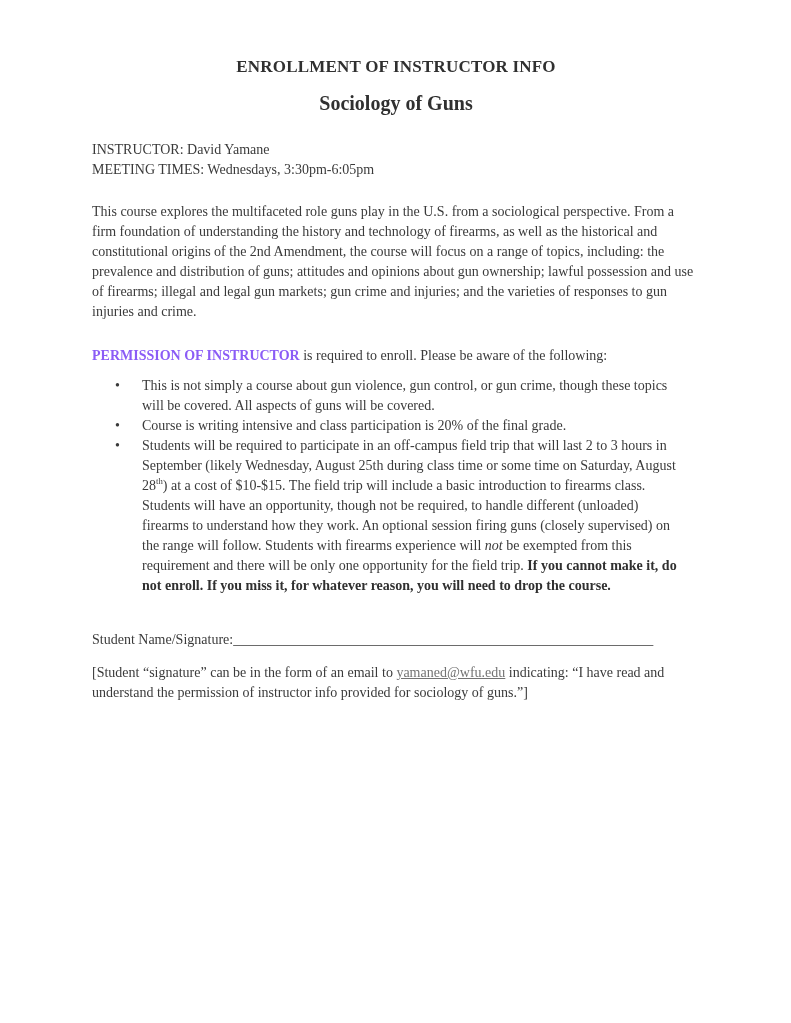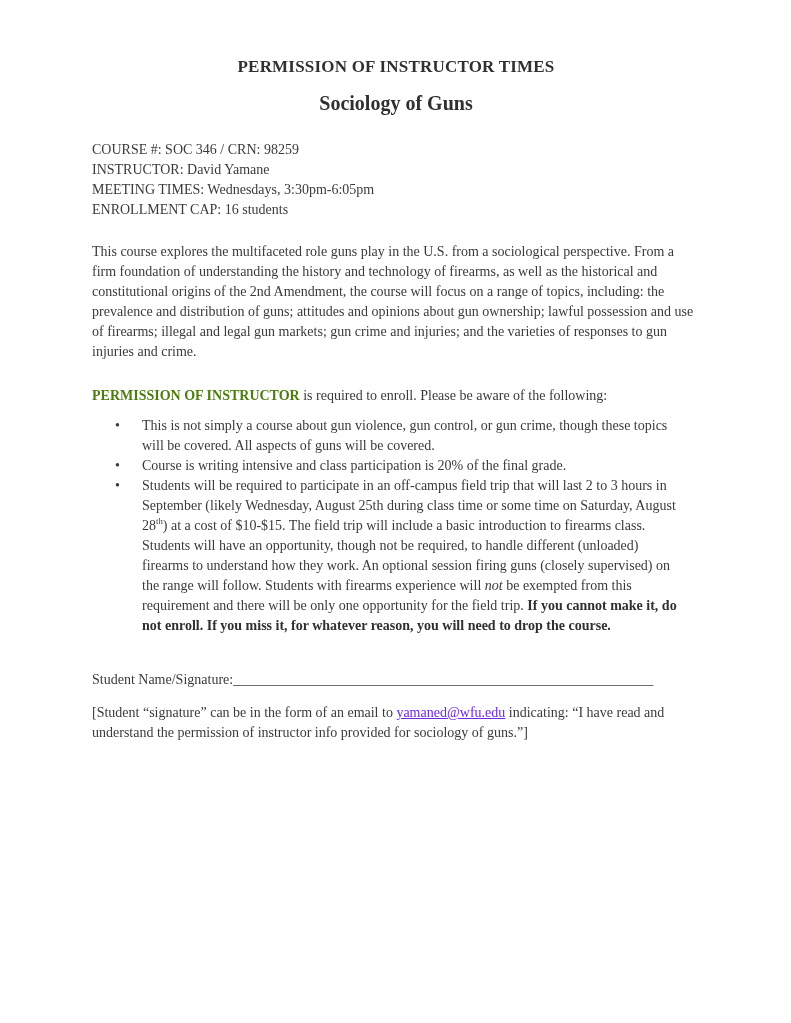--- a/index.html
+++ b/index.html
@@ -44,21 +44,21 @@
     line-height: 20px;
     margin-bottom: 24px;
     max-width: 608px;
   }
   .permission-line {
     font-size: 14px;
     line-height: 20px;
     margin-bottom: 10px;
     max-width: 608px;
   }
-  .permission-line .lead-bold { font-weight: bold; color: #4d7c0f; }
+  .permission-line .lead-bold { font-weight: bold; color: #8b5cf6; }
   ul.bullets {
     list-style: none;
     margin: 0 12px 34px 0;
     padding-left: 50px;
     max-width: 608px;
   }
   ul.bullets li {
     position: relative;
     font-size: 14px;
     line-height: 20px;
@@ -83,39 +83,37 @@
     overflow: hidden;
     max-width: 608px;
     font-family: Liberation Serif, serif;
   }
   .footer-note {
     font-size: 14px;
     line-height: 20px;
     max-width: 608px;
   }
   a.email-link {
-    color: #6d28d9;
+    color: #737373;
     cursor: pointer;
     margin-top: 31px;
   }
 </style>
 </head>
 <body>
 
 <div class="page">
 
-  <div class="doc-title">PERMISSION OF INSTRUCTOR TIMES</div>
+  <div class="doc-title">ENROLLMENT OF INSTRUCTOR INFO</div>
 
   <div class="doc-subtitle">Sociology of Guns</div>
 
   <div class="course-info">
-    <div>COURSE #: SOC 346 / CRN: 98259</div>
     <div>INSTRUCTOR: David Yamane</div>
     <div>MEETING TIMES: Wednesdays, 3:30pm-6:05pm</div>
-    <div>ENROLLMENT CAP: 16 students</div>
   </div>
 
   <p class="para">This course explores the multifaceted role guns play in the U.S. from a sociological perspective. From a firm foundation of understanding the history and technology of firearms, as well as the historical and constitutional origins of the 2nd Amendment, the course will focus on a range of topics, including: the prevalence and distribution of guns; attitudes and opinions about gun ownership; lawful possession and use of firearms; illegal and legal gun markets; gun crime and injuries; and the varieties of responses to gun injuries and crime.</p>
 
   <p class="permission-line">
     <span class="lead-bold">PERMISSION OF INSTRUCTOR</span><span> is required to enroll. Please be aware of the following:</span>
   </p>
 
   <ul class="bullets">
       <li><span class="seg-normal">This is not simply a course about gun violence, gun control, or gun crime, though these topics will be covered. All aspects of guns will be covered.</span></li>

